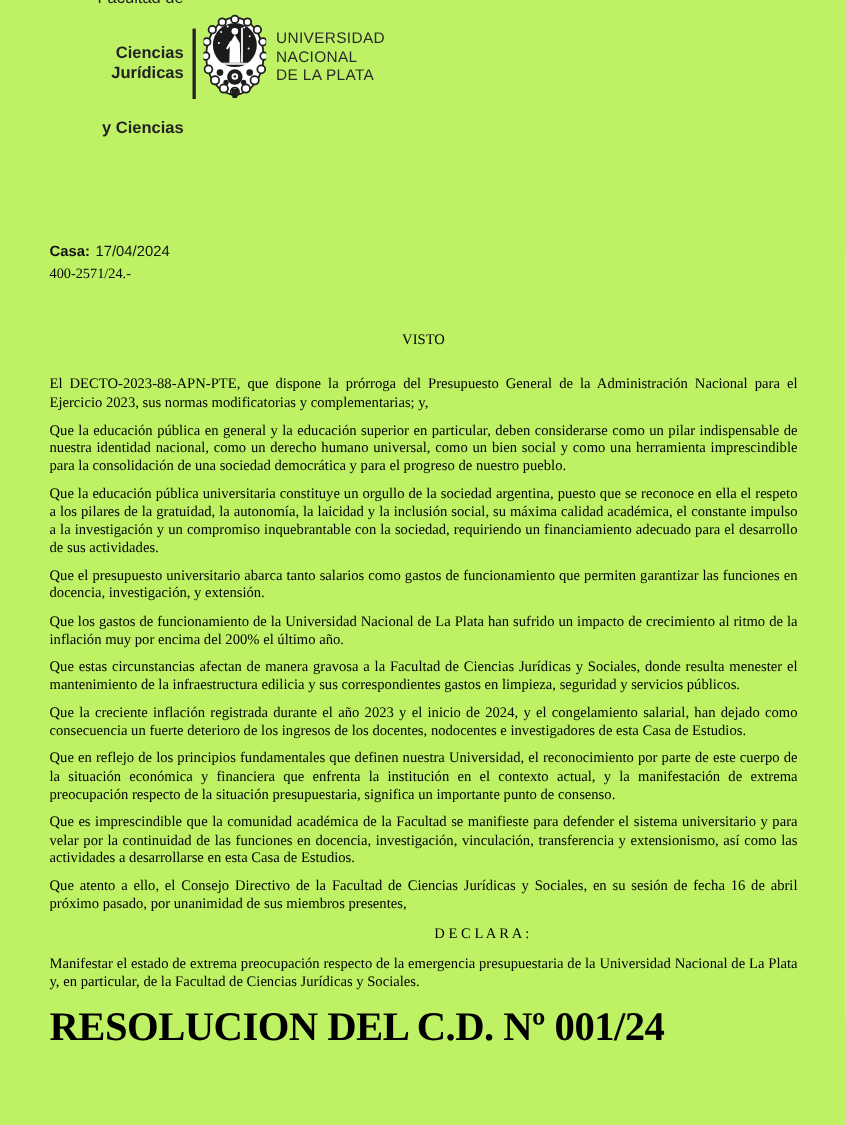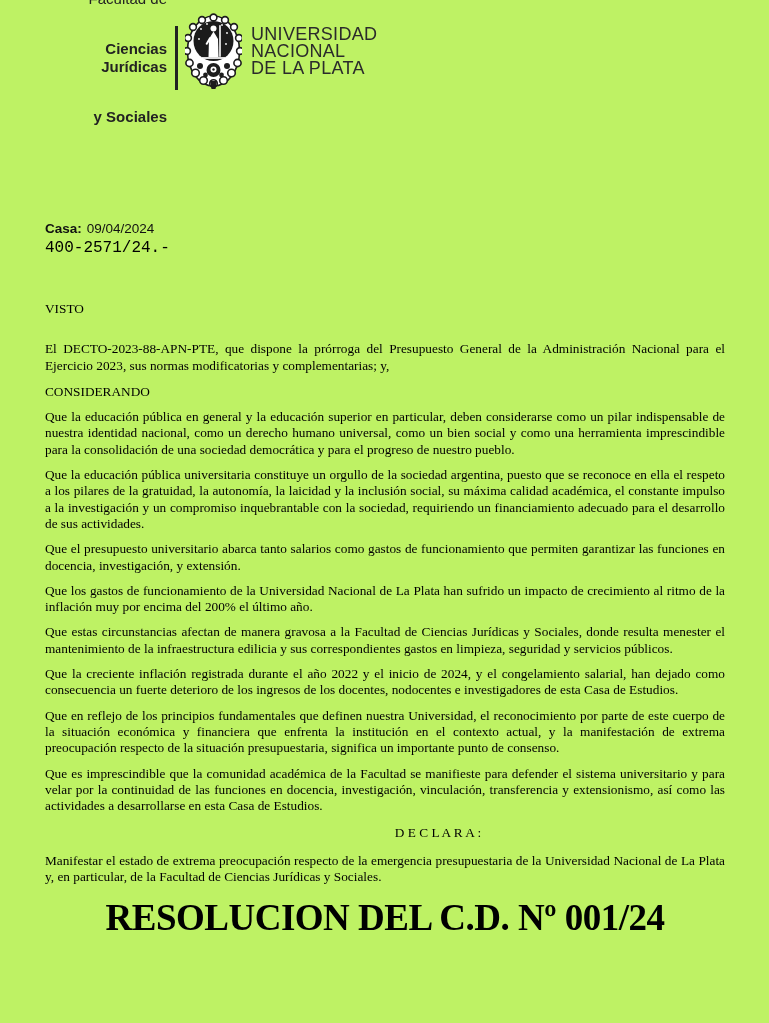--- a/index.html
+++ b/index.html
@@ -41,83 +41,82 @@
     margin: 0 7px 0 8px;
     flex: none;
   }
   .seal {
     flex: none;
     margin-top: -4px;
   }
   .university {
     margin-left: 9px;
     font-family: "Liberation Sans", sans-serif;
-    font-size: 18px;
+    font-size: 14px;
     line-height: 17px;
     color: #2b2b2b;
     letter-spacing: 0.3px;
     margin-top: -14px;
   }
 
   
   .meta { margin-top: 118px; }
   .fecha {
     font-family: "Liberation Sans", sans-serif;
     font-size: 13.5px;
     line-height: 17px;
     color: #111;
   }
   .fecha-label { font-weight: bold; margin-right: 5px; }
   .filenum {
-    font-size: 16px;
+    font-size: 13px;
     line-height: 17px;
     margin-top: 3px;
-    font-family: Liberation Mono, monospace;
   }
 
   
   .doc {
     font-size: 13.3px;
     line-height: 16.3px;
     text-align: justify;
   }
-  .heading { margin-top: 44px; text-align: left; }
+  .heading { margin-top: 44px; text-align: center; }
   .heading.second { margin-top: 10px; }
   .para { margin-top: 10px; }
   .group > .para { margin-top: 9px; font-family: Liberation Serif, serif; }
   .visto-para { margin-top: 24px; }
   .declara {
     text-align: center;
     position: relative;
     left: 53px;
     margin-top: 11px;
     margin-bottom: 11px;
   }
   .res-title {
     font-family: "Liberation Serif", serif;
     font-weight: bold;
     font-size: 37px;
     line-height: 40px;
     letter-spacing: -0.5px;
     margin-top: 13px;
-    text-align: center;
+    text-align: left;
     color: #000;
     white-space: nowrap;
   }
 </style>
 </head>
 <body>
 
 <div class="page">
 
   <header class="letterhead">
     <div class="faculty">
       <div>Facultad de</div>
       <div class="bold">Ciencias Jurídicas</div>
-      <div class="bold">y Sociales</div>
+      <div class="bold">y Ciencias</div>
     </div>
     <div class="vbar"></div>
     <div class="seal">
       <svg width="57" height="82" viewBox="0 0 57 82" xmlns="http://www.w3.org/2000/svg" aria-hidden="true">
 
         <g stroke="#1d1d1d" stroke-width="1.6" fill="#ffffff">
           <ellipse cx="28.5" cy="38" rx="26" ry="35"></ellipse>
           <circle cx="28.5" cy="4.5" r="3.4"></circle>
           <circle cx="40" cy="7" r="3.4"></circle>
           <circle cx="49" cy="14" r="3.4"></circle>
@@ -170,40 +169,40 @@
     </div>
     <div class="university">
       <div>UNIVERSIDAD</div>
       <div>NACIONAL</div>
       <div>DE LA PLATA</div>
     </div>
   </header>
 
   <div class="meta">
     <div class="fecha">
-      <span class="fecha-label">Casa:</span><span>09/04/2024</span>
+      <span class="fecha-label">Casa:</span><span>17/04/2024</span>
     </div>
     <div class="filenum">400-2571/24.-</div>
   </div>
 
   <main class="doc">
     <p class="heading">VISTO</p>
     <p class="para visto-para">El DECTO-2023-88-APN-PTE, que dispone la prórroga del Presupuesto General de la Administración Nacional para el Ejercicio 2023, sus normas modificatorias y complementarias; y,</p>
 
-    <p class="heading second">CONSIDERANDO</p>
 
     <div class="group">
       <p class="para">Que la educación pública en general y la educación superior en particular, deben considerarse como un pilar indispensable de nuestra identidad nacional, como un derecho humano universal, como un bien social y como una herramienta imprescindible para la consolidación de una sociedad democrática y para el progreso de nuestro pueblo.</p>
       <p class="para">Que la educación pública universitaria constituye un orgullo de la sociedad argentina, puesto que se reconoce en ella el respeto a los pilares de la gratuidad, la autonomía, la laicidad y la inclusión social, su máxima calidad académica, el constante impulso a la investigación y un compromiso inquebrantable con la sociedad, requiriendo un financiamiento adecuado para el desarrollo de sus actividades.</p>
       <p class="para">Que el presupuesto universitario abarca tanto salarios como gastos de funcionamiento que permiten garantizar las funciones en docencia, investigación, y extensión.</p>
       <p class="para">Que los gastos de funcionamiento de la Universidad Nacional de La Plata han sufrido un impacto de crecimiento al ritmo de la inflación muy por encima del 200% el último año.</p>
       <p class="para">Que estas circunstancias afectan de manera gravosa a la Facultad de Ciencias Jurídicas y Sociales, donde resulta menester el mantenimiento de la infraestructura edilicia y sus correspondientes gastos en limpieza, seguridad y servicios públicos.</p>
-      <p class="para">Que la creciente inflación registrada durante el año 2022 y el inicio de 2024, y el congelamiento salarial, han dejado como consecuencia un fuerte deterioro de los ingresos de los docentes, nodocentes e investigadores de esta Casa de Estudios.</p>
+      <p class="para">Que la creciente inflación registrada durante el año 2023 y el inicio de 2024, y el congelamiento salarial, han dejado como consecuencia un fuerte deterioro de los ingresos de los docentes, nodocentes e investigadores de esta Casa de Estudios.</p>
       <p class="para">Que en reflejo de los principios fundamentales que definen nuestra Universidad, el reconocimiento por parte de este cuerpo de la situación económica y financiera que enfrenta la institución en el contexto actual, y la manifestación de extrema preocupación respecto de la situación presupuestaria, significa un importante punto de consenso.</p>
       <p class="para">Que es imprescindible que la comunidad académica de la Facultad se manifieste para defender el sistema universitario y para velar por la continuidad de las funciones en docencia, investigación, vinculación, transferencia y extensionismo, así como las actividades a desarrollarse en esta Casa de Estudios.</p>
+      <p class="para">Que atento a ello, el Consejo Directivo de la Facultad de Ciencias Jurídicas y Sociales, en su sesión de fecha 16 de abril próximo pasado, por unanimidad de sus miembros presentes,</p>
     </div>
 
     <p class="declara">D E C L A R A :</p>
 
     <p class="para">Manifestar el estado de extrema preocupación respecto de la emergencia presupuestaria de la Universidad Nacional de La Plata y, en particular, de la Facultad de Ciencias Jurídicas y Sociales.</p>
 
     <div class="res-title">RESOLUCION DEL C.D. Nº 001/24</div>
   </main>
 
 </div>

